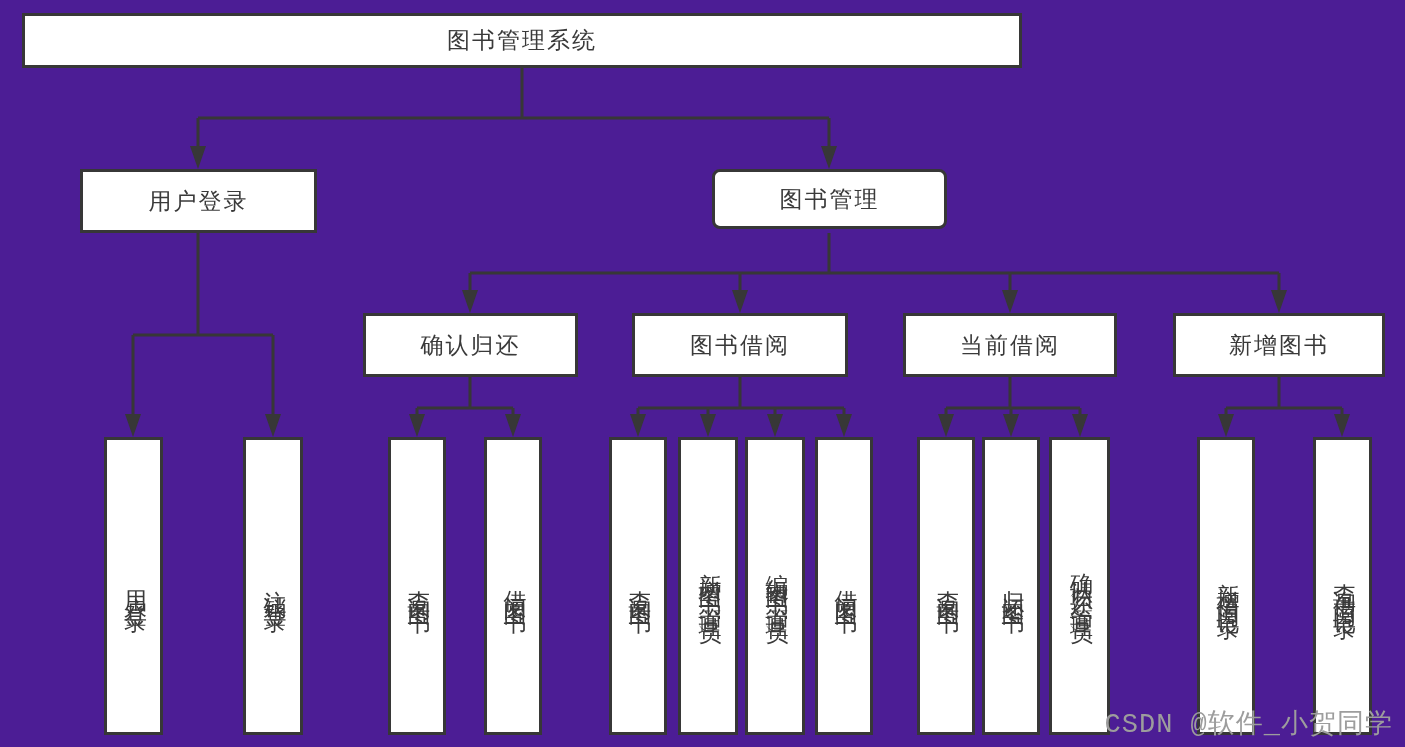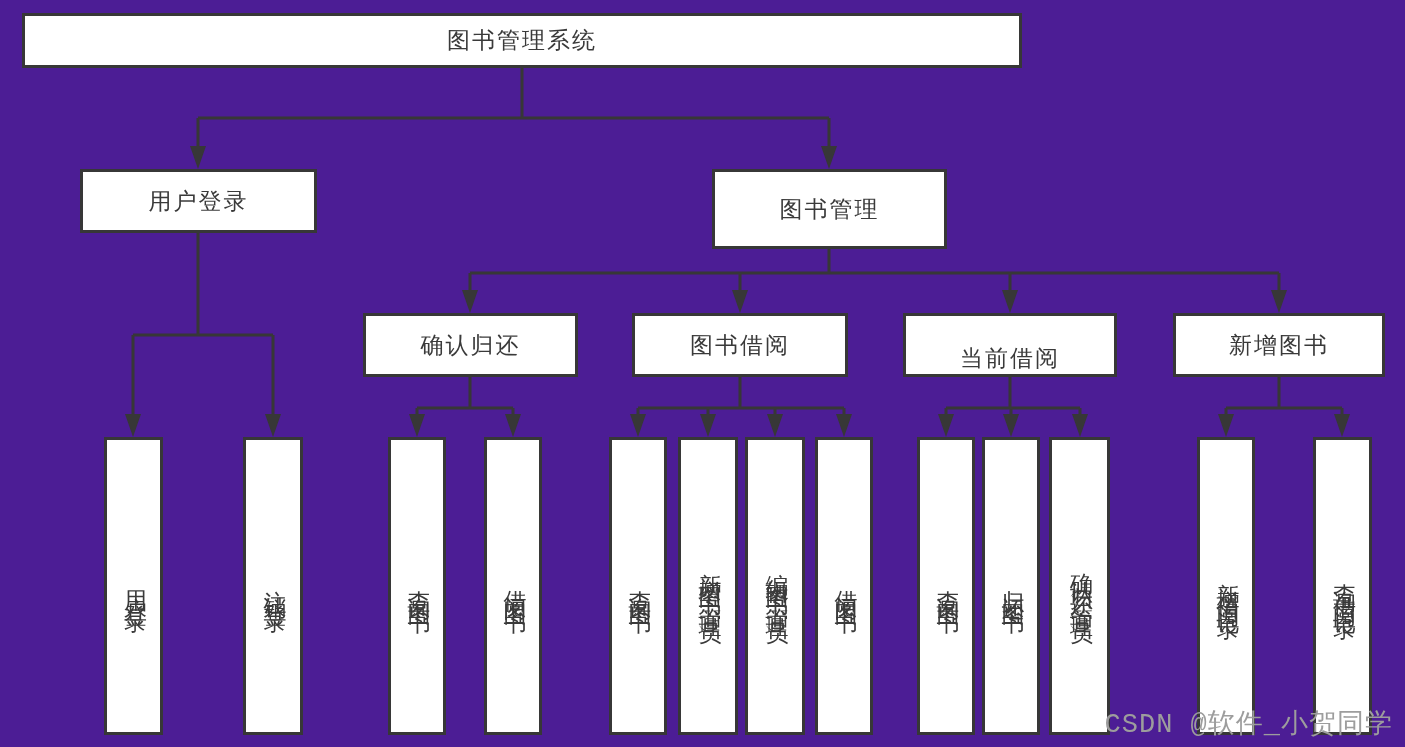--- a/index.html
+++ b/index.html
@@ -95,31 +95,31 @@
     </g>
   </svg>
 
   <div class="node h" style="left:22px; top:13px; width:1000px; height:55px;">
     <span>图书管理系统</span>
   </div>
 
   <div class="node h" style="left:80px; top:169px; width:237px; height:64px;">
     <span>用户登录</span>
   </div>
-  <div class="node h" style="left:712px; top:169px; width:235px; height:80px;">
+  <div class="node h" style="left:712px; top:169px; width:235px; height:60px;border-radius:8px;">
     <span>图书管理</span>
   </div>
 
   <div class="node h" style="left:363px; top:313px; width:215px; height:64px;">
     <span>确认归还</span>
   </div>
   <div class="node h" style="left:632px; top:313px; width:216px; height:64px;">
     <span>图书借阅</span>
   </div>
-  <div class="node h" style="left:903px; top:313px; width:214px; height:64px;align-items:flex-end;">
+  <div class="node h" style="left:903px; top:313px; width:214px; height:64px;">
     <span>当前借阅</span>
   </div>
   <div class="node h" style="left:1173px; top:313px; width:212px; height:64px;">
     <span>新增图书</span>
   </div>
 
   <div class="node v" style="left:104px; top:437px; width:59px; height:298px;">
     <span>用户登录</span>
   </div>
   <div class="node v" style="left:243px; top:437px; width:60px; height:298px;">

